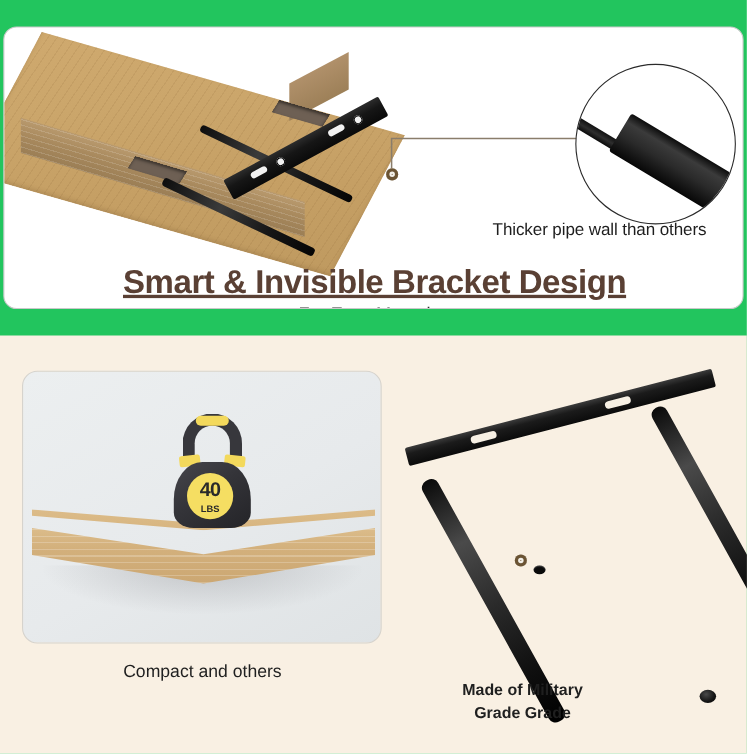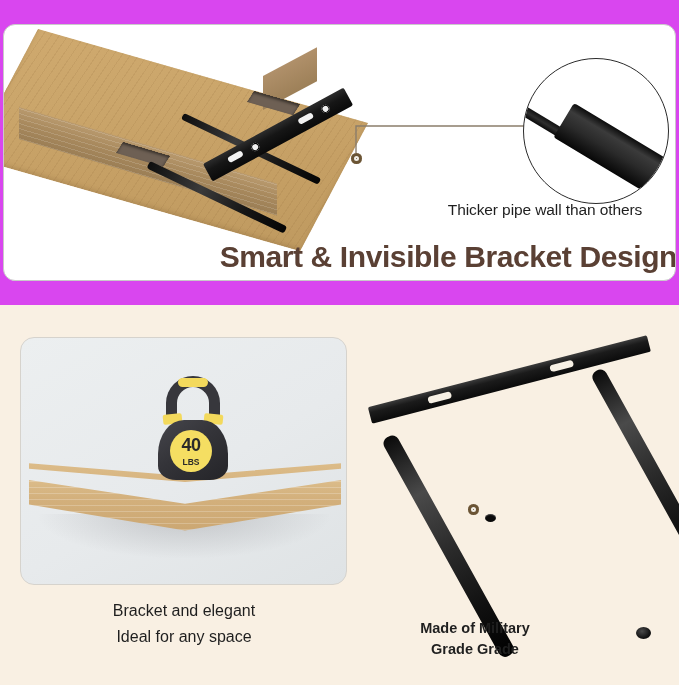--- a/index.html
+++ b/index.html
@@ -12,21 +12,21 @@
     height: 685px;
     font-family: "Liberation Sans", sans-serif;
     overflow: hidden;
     position: relative;
   }
   .page {
     position: absolute;
     inset: 0;
     width: 679px;
     height: 685px;
-    background: #d946ef;
+    background: #22c55e;
   }
 
   
   .top-panel {
     position: absolute;
     left: 3px;
     top: 24px;
     width: 673px;
     height: 257px;
     background: #ffffff;
@@ -216,25 +216,26 @@
     color: #1e1e1e;
     letter-spacing: -0.1px;
     white-space: nowrap;
   }
 
   .headline {
     position: absolute;
     left: 0;
     top: 215px;
     width: 673px;
-    text-align: right;
+    text-align: center;
     font-size: 30px;
     font-weight: 700;
     color: #5a4034;
     letter-spacing: -0.4px;
+    text-decoration: underline;
   }
   .subhead {
     position: absolute;
     left: 0;
     top: 252px;
     width: 673px;
     text-align: center;
     font-size: 16.5px;
     color: #2b2b2b;
   }
@@ -509,22 +510,21 @@
         <div class="kb-body">
           <div class="kb-badge">
             <span class="kb-num">40</span>
             <span class="kb-lbs">LBS</span>
           </div>
         </div>
       </div>
     </div>
 
     <div class="bullets">
-      <div>Bracket and elegant</div>
-      <div>Ideal for any space</div>
+      <div>Compact and others</div>
     </div>
 
     <div class="bracket-art">
       <div class="ba-pipe ba-pipe-r"></div>
       <div class="ba-pipe ba-pipe-l"></div>
       <div class="ba-bar">
         <div class="ba-slot" style="left:60px;"></div>
         <div class="ba-slot" style="left:186px;"></div>
       </div>
       <div class="ba-hole" style="left:125px; top:209px;"></div>

